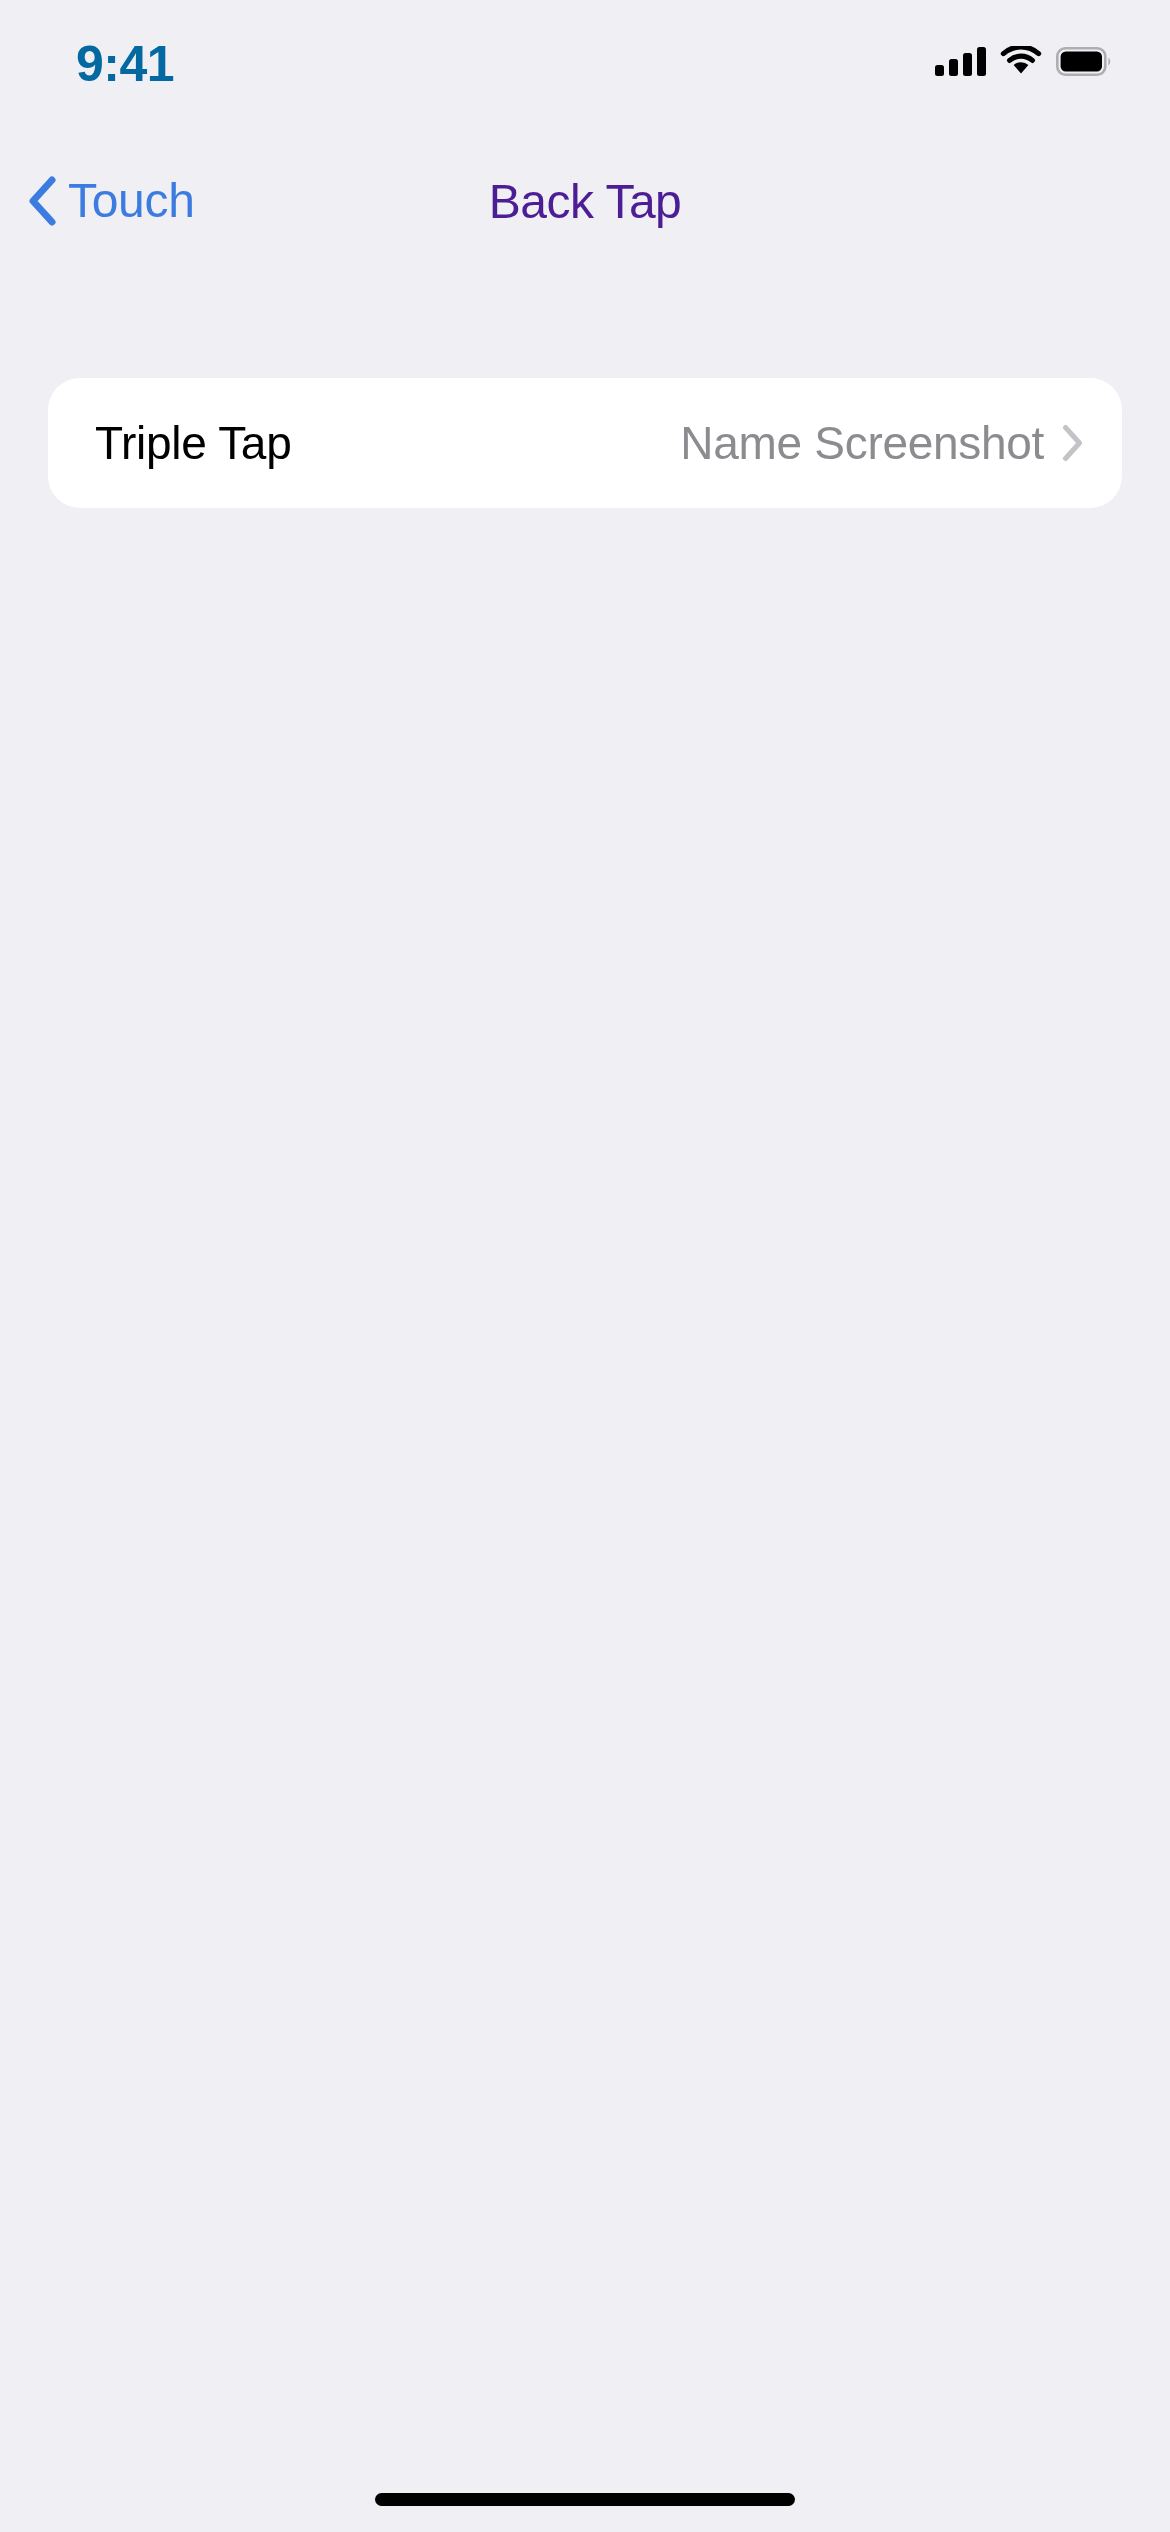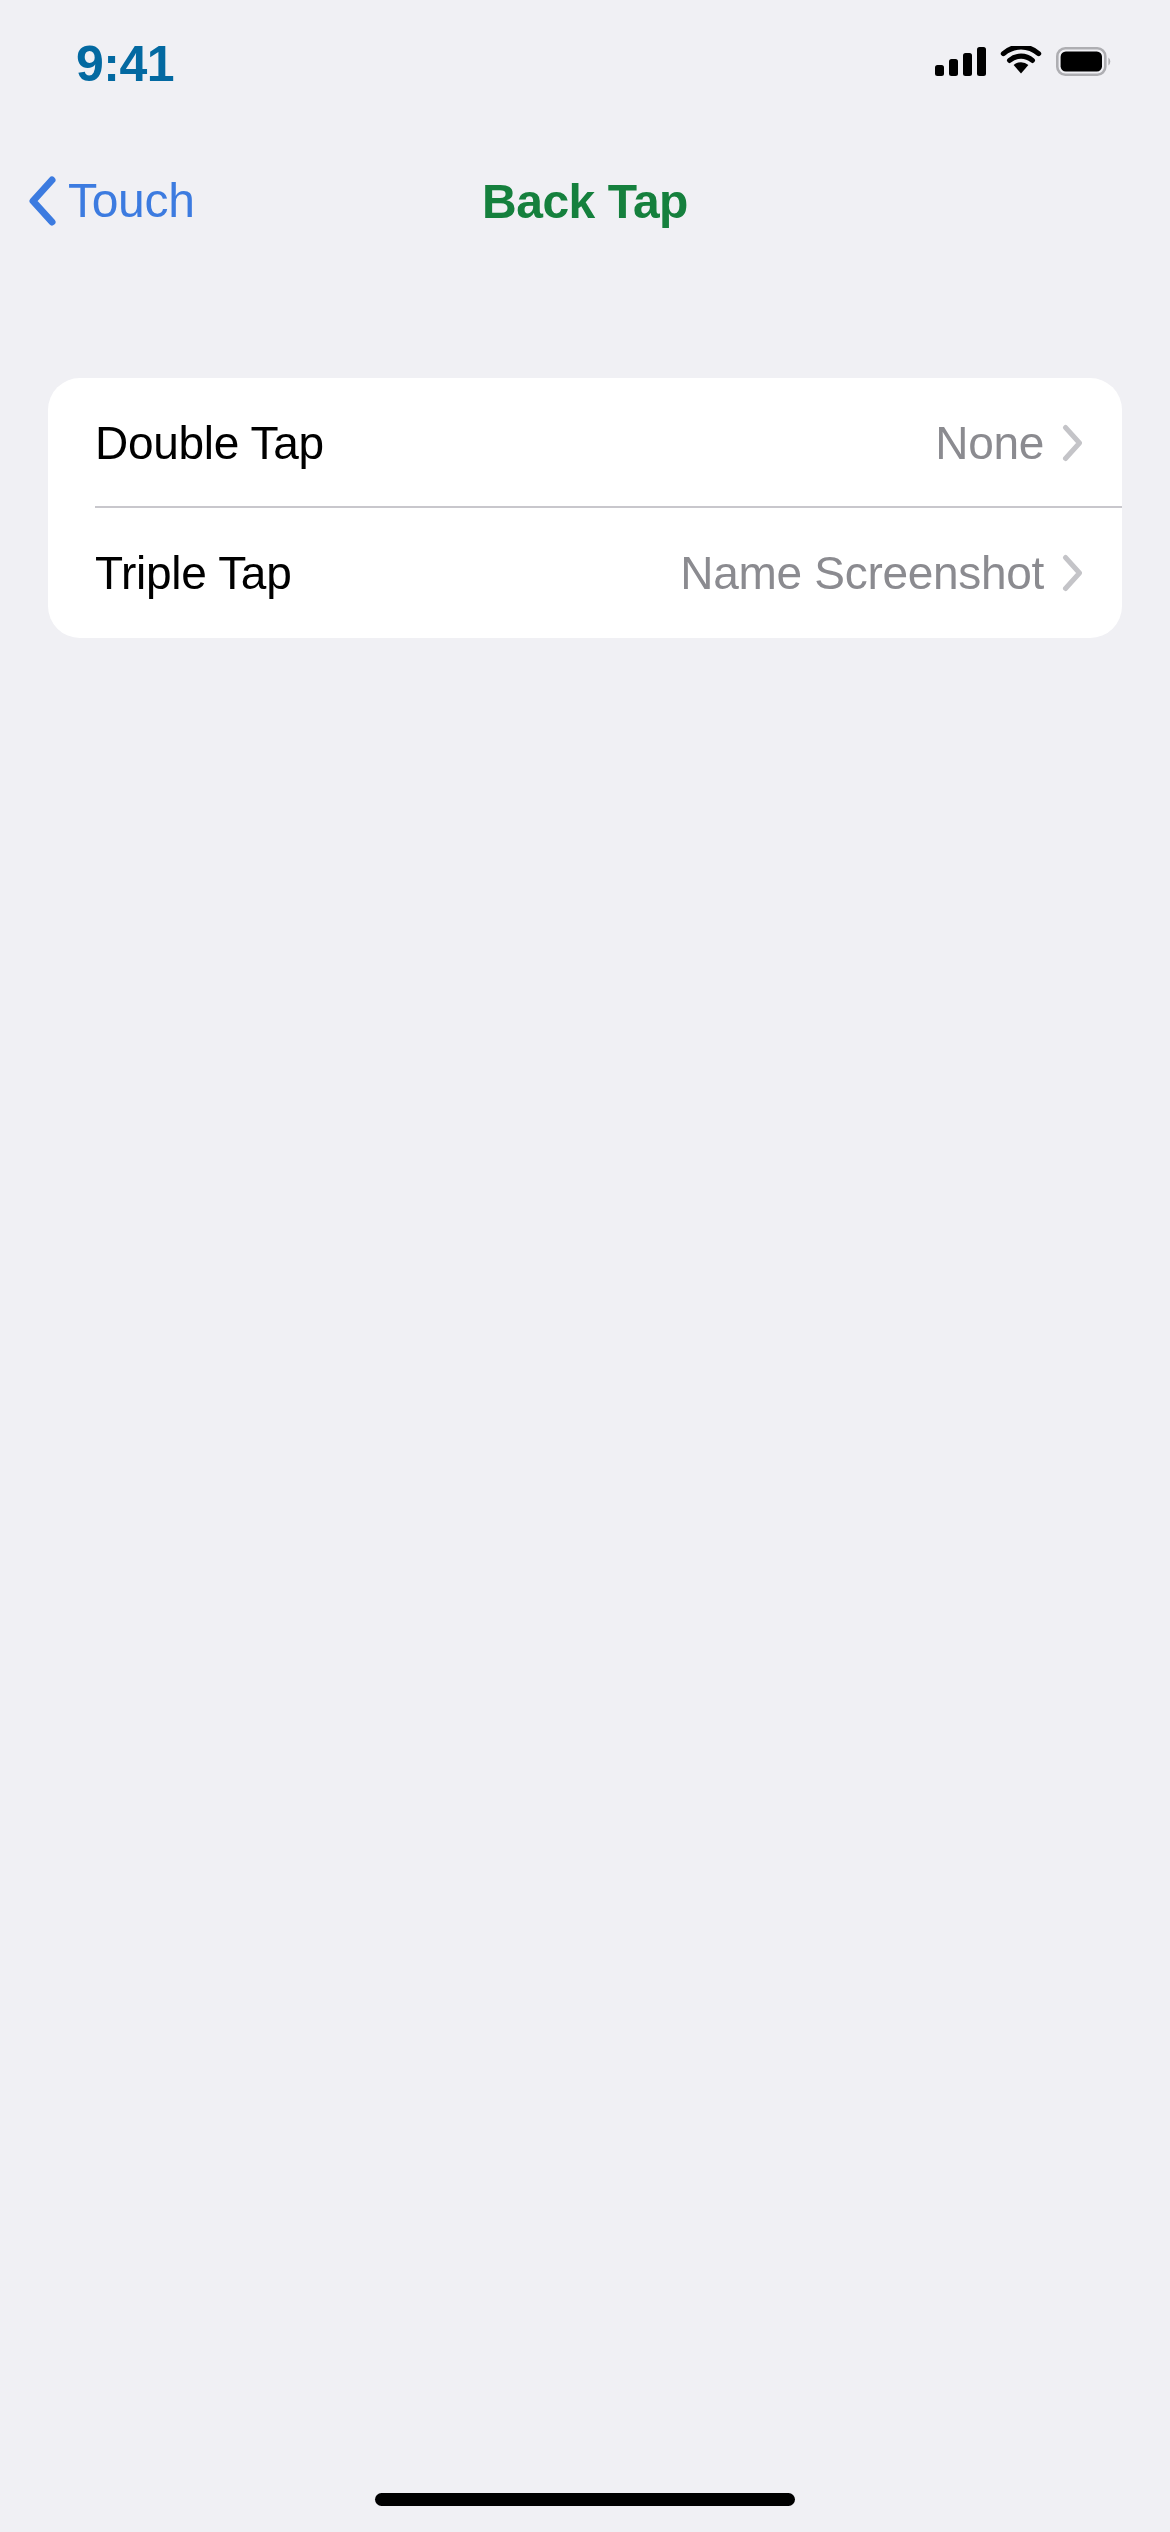--- a/index.html
+++ b/index.html
@@ -96,22 +96,22 @@
   }
   .nav-title {
     position: absolute;
     left: 0; top: 0;
     width: 1170px;
     height: 92px;
     display: flex;
     align-items: center;
     justify-content: center;
     font-size: 48px;
-    font-weight: bold;
-    color: #15803d;
+    font-weight: normal;
+    color: #4c1d95;
     letter-spacing: -0.5px;
   }
 
   
   .list-card {
     position: absolute;
     left: 48px;
     top: 378px;
     width: 1074px;
     background: #FFFFFF;
@@ -212,32 +212,20 @@
         <svg class="back-chevron" viewBox="0 0 34 52" xmlns="http://www.w3.org/2000/svg">
           <polyline points="26,5 7,26 26,47" fill="none" stroke="#3C7BE0" stroke-width="7" stroke-linecap="round" stroke-linejoin="round"></polyline>
         </svg>
       </span>
       <span class="back-label">Touch</span>
     </div>
   </div>
 
   <div class="list-card">
 
-    <div class="list-row">
-      <span class="row-label">Double Tap</span>
-      <span class="row-right">
-        <span class="row-value">None</span>
-        <span>
-          <svg class="row-chevron" viewBox="0 0 22 38" xmlns="http://www.w3.org/2000/svg">
-            <polyline points="3.5,3.5 17.5,19 3.5,34.5" fill="none" stroke="#C4C4C8" stroke-width="5" stroke-linecap="round" stroke-linejoin="round"></polyline>
-          </svg>
-        </span>
-      </span>
-      <span class="row-separator"></span>
-    </div>
 
     <div class="list-row">
       <span class="row-label">Triple Tap</span>
       <span class="row-right">
         <span class="row-value">Name Screenshot</span>
         <span>
           <svg class="row-chevron" viewBox="0 0 22 38" xmlns="http://www.w3.org/2000/svg">
             <polyline points="3.5,3.5 17.5,19 3.5,34.5" fill="none" stroke="#C4C4C8" stroke-width="5" stroke-linecap="round" stroke-linejoin="round"></polyline>
           </svg>
         </span>

